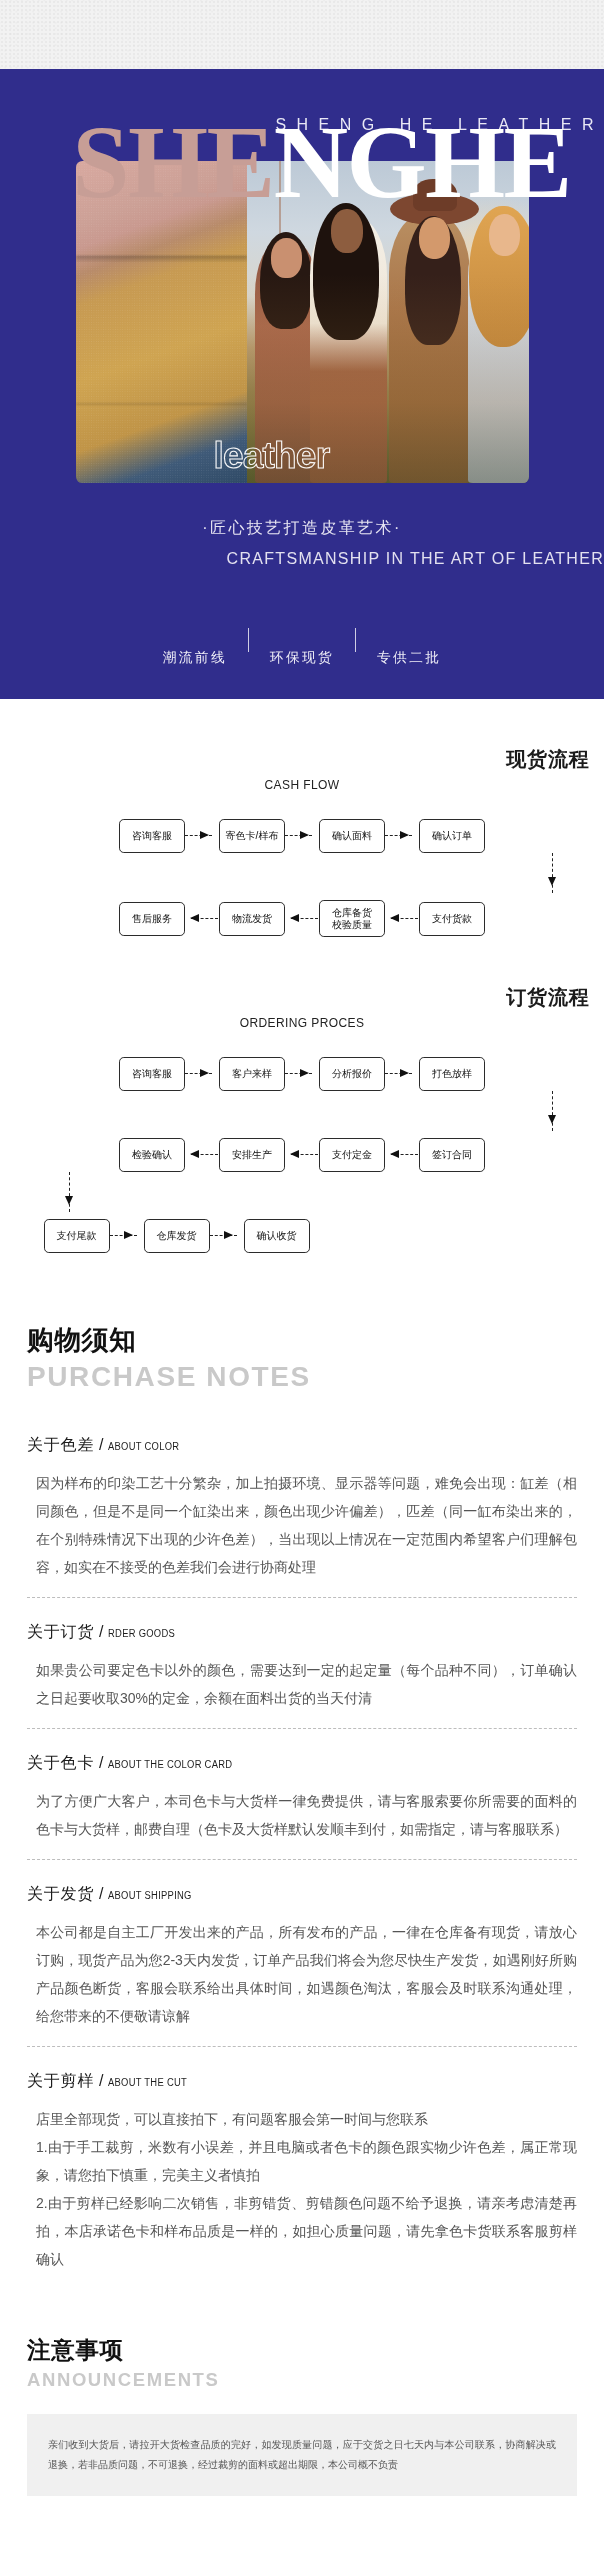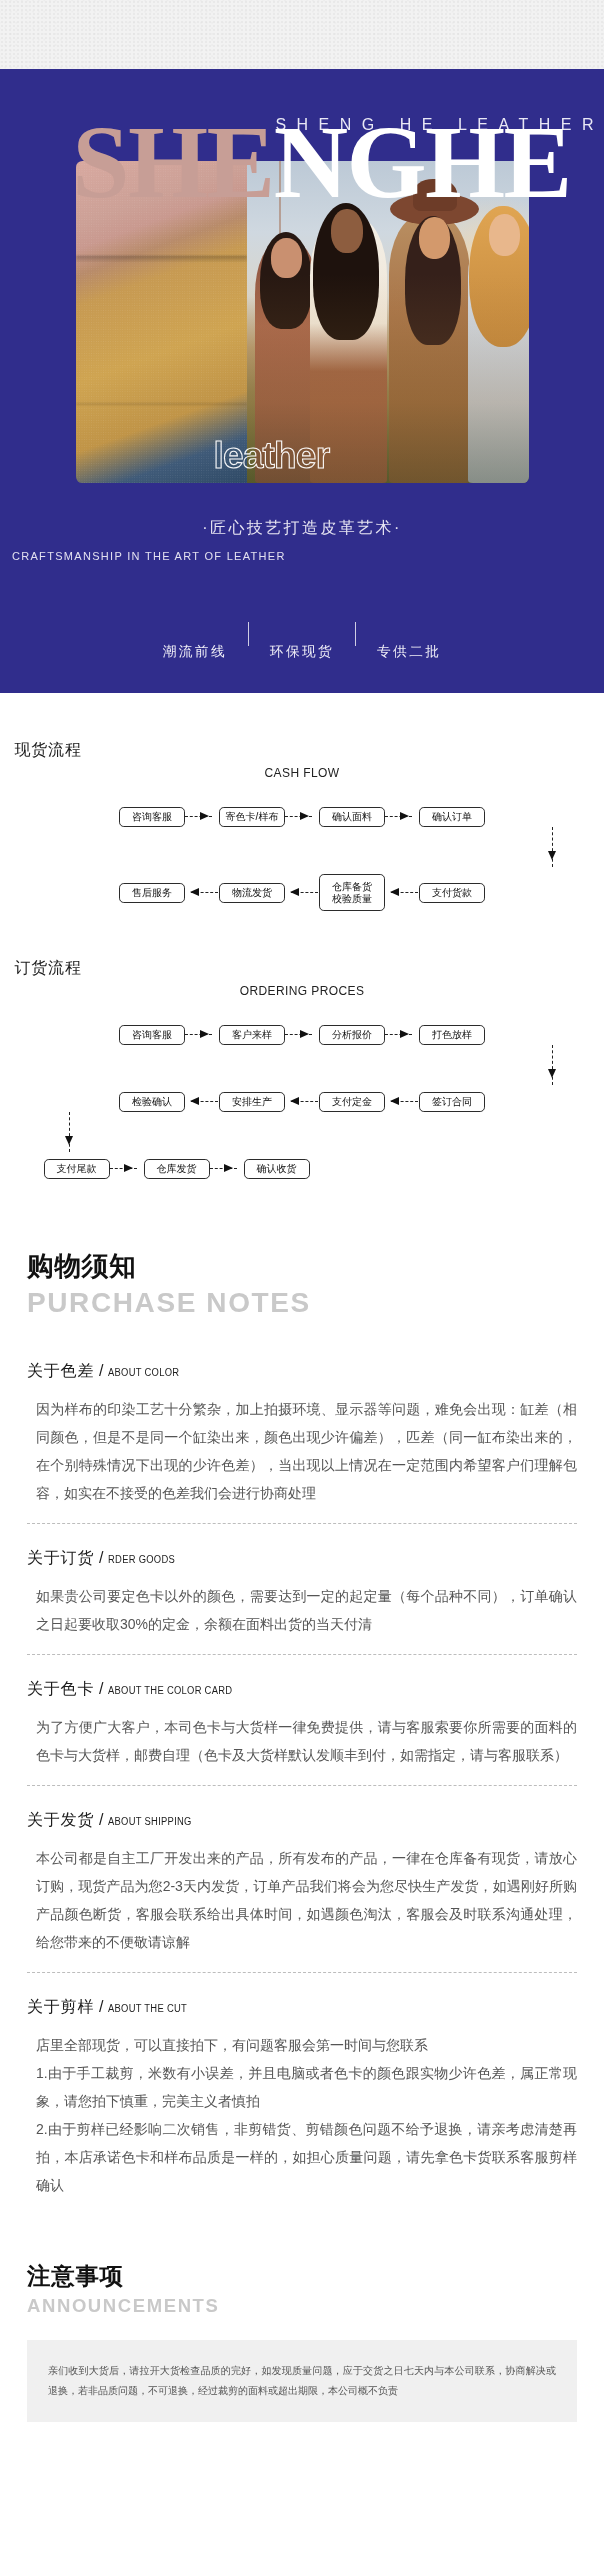--- a/index.html
+++ b/index.html
@@ -104,44 +104,44 @@
     z-index:3;
     pointer-events:none;
   }
   .wordmark .dim{ color:#c79e96; }
 
   .tagline-cn{
     text-align:center;color:#e6e4f2;font-size:16px;letter-spacing:2.4px;
     margin-top:35px; font-weight:300;
   }
   .tagline-en{
-    text-align:left;color:#e3e1f0;font-size:11px;letter-spacing:1.3px;
-    margin-top:11.3px;font-weight:300;margin-left:12px;
+    text-align:right;color:#e3e1f0;font-size:16px;letter-spacing:1.3px;
+    margin-top:11.3px;font-weight:300;
   }
   .pills{
     display:flex;justify-content:center;align-items:center;gap:0;
     margin-top:45px;color:#efeef7;font-size:13.7px;letter-spacing:2.4px;font-weight:300;
   }
   .pill{padding:0 21px;margin-top:36px;}
   .pill-div{width:0.8px;height:24px;background:#cfcde4;}
 
   
   .section { padding: 0 14.5px; }
   .sec-title{
-    text-align:left;font-weight:400;color:#1b1b1b;
-    font-size:16px;letter-spacing:0.8px;
+    text-align:right;font-weight:700;color:#1b1b1b;
+    font-size:20px;letter-spacing:0.8px;
   }
   .sec-sub{
     text-align:center;color:#222;font-size:12px;letter-spacing:0.4px;margin-top:4.8px;
   }
   .flow{ margin-top:27px; }
   .flow-row{ display:flex;align-items:center;justify-content:center; }
   .node{
     border:1px solid #2b2b2b;border-radius:4.8px;
-    min-width:66px;height:20px;
+    min-width:66px;height:34px;
     display:flex;align-items:center;justify-content:center;
     font-size:10px;color:#111;text-align:center;line-height:1.15;
     padding:1.6px 4.8px;background:#fff;white-space:pre-line;
   }
   .node.tall{height:37px;}
   .arrow-h{
     width:34px;height:9.7px;position:relative;flex:0 0 34px;
   }
   .arrow-h::before{
     content:"";position:absolute;top:4px;left:0;width:27px;height:0;

